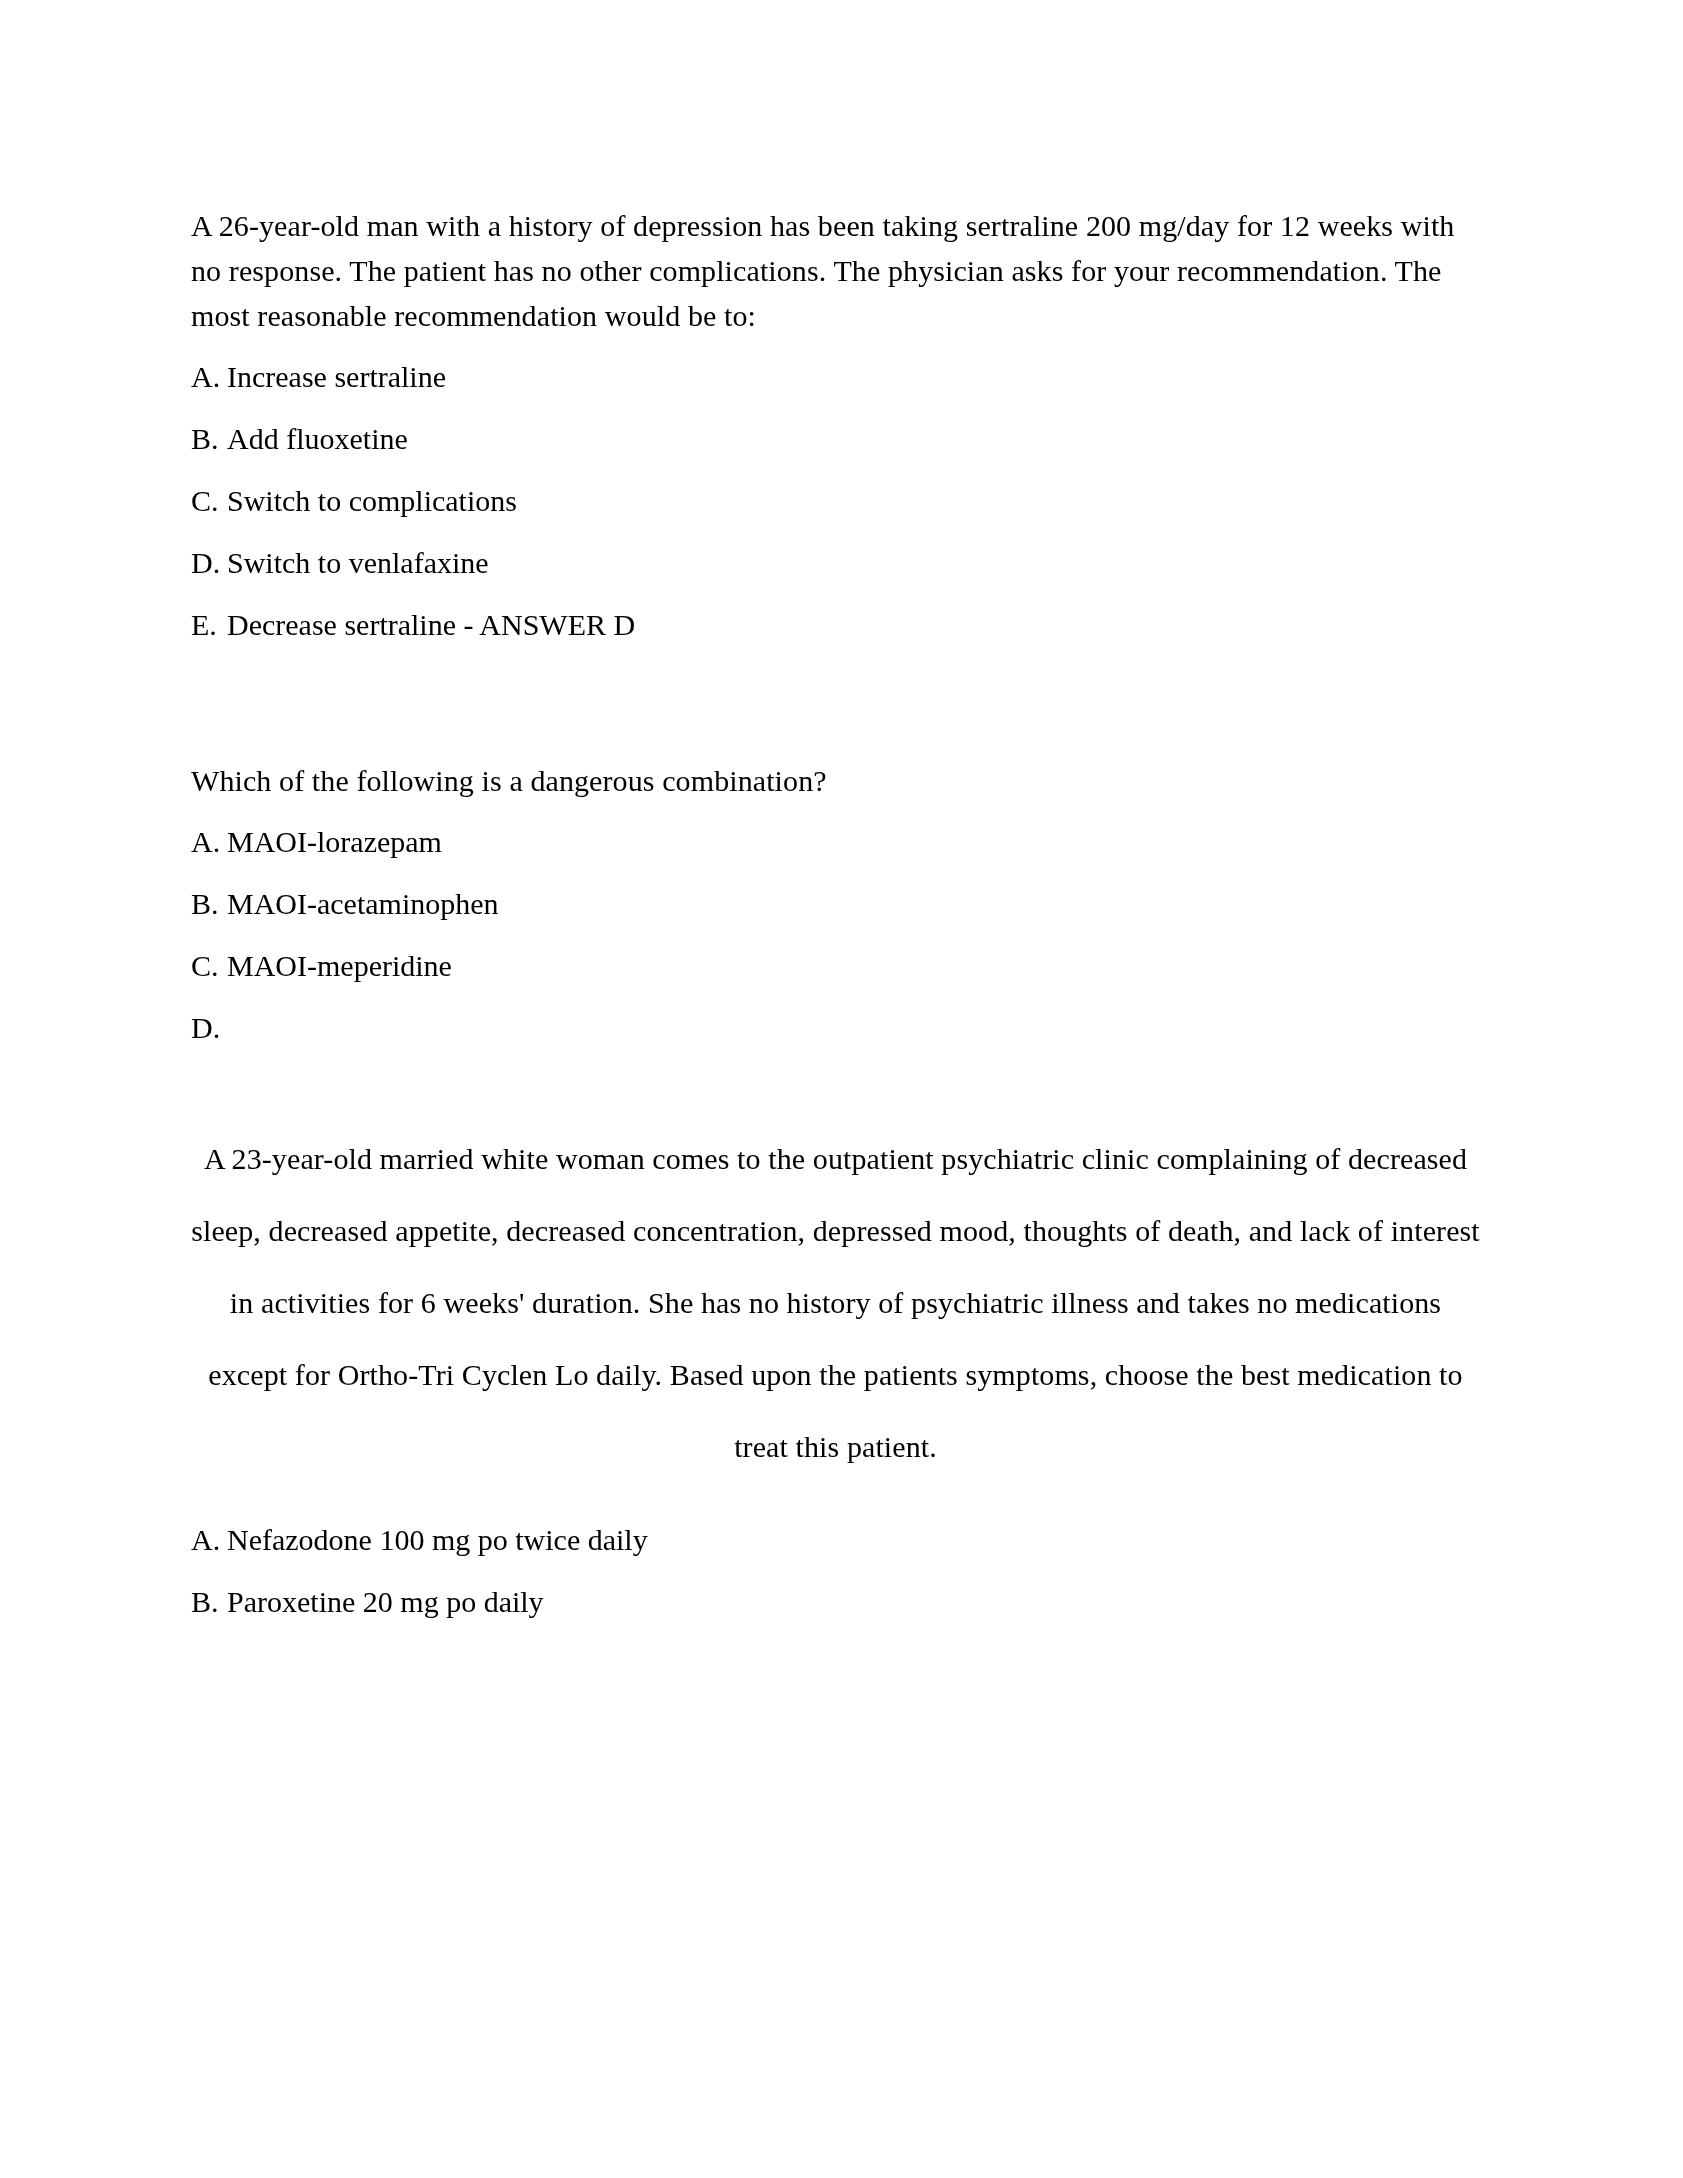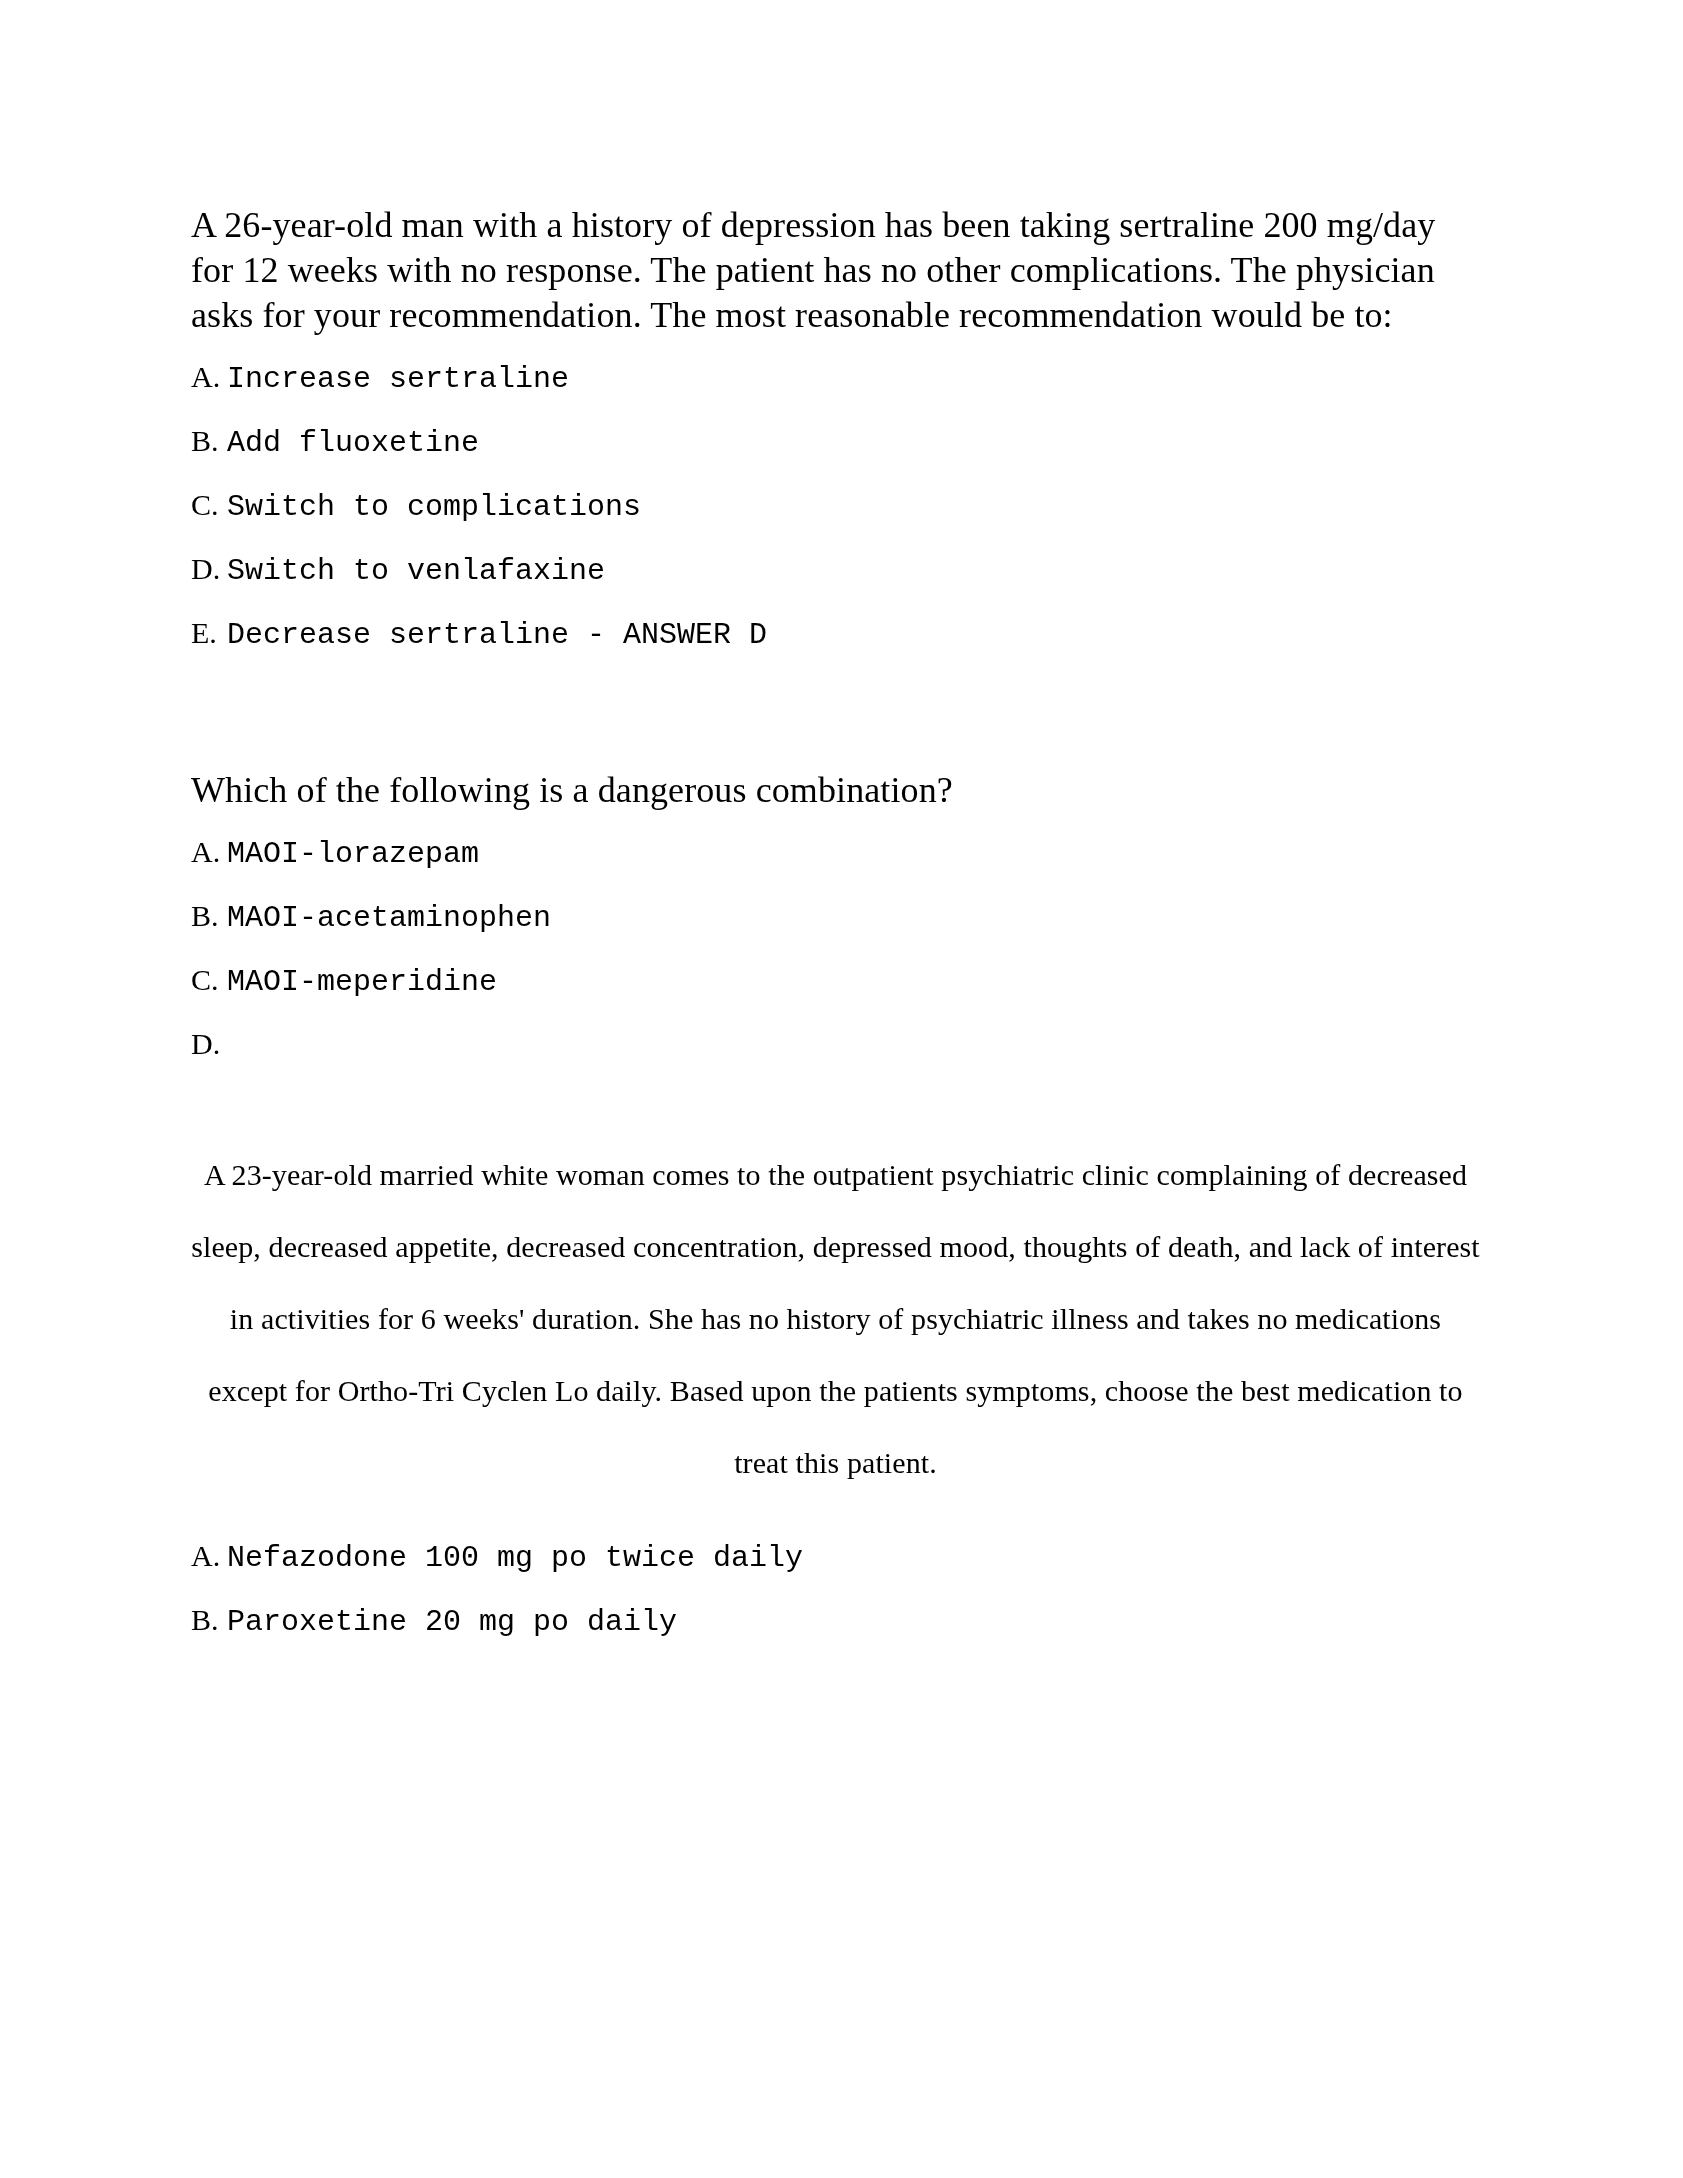--- a/index.html
+++ b/index.html
@@ -31,21 +31,21 @@
   
   .qblock {
     margin: 0 0 0 0;
   }
   .block-gap {
     height: 114px;
   }
 
   
   .stem {
-    font-size: 36px;
+    font-size: 30px;
     line-height: 45px;
     margin: 0;
     text-align: left;
     letter-spacing: 0.1px;
   }
   
   .stem-wide {
     font-size: 30px;
     line-height: 72px;
     margin: 0;
@@ -69,21 +69,20 @@
   }
   .opt-marker {
     position: absolute;
     left: 0;
     top: 0;
     width: 32px;
     display: inline-block;
   }
   .opt-text {
     display: inline-block;
-    font-family: Liberation Mono, monospace;
   }
 
   
   .sp-after-stem      { height: 20px; }
   .sp-after-stem-wide { height: 38px; }
   .opt-space          { height: 24px; }
 </style>
 </head>
 <body>
 

